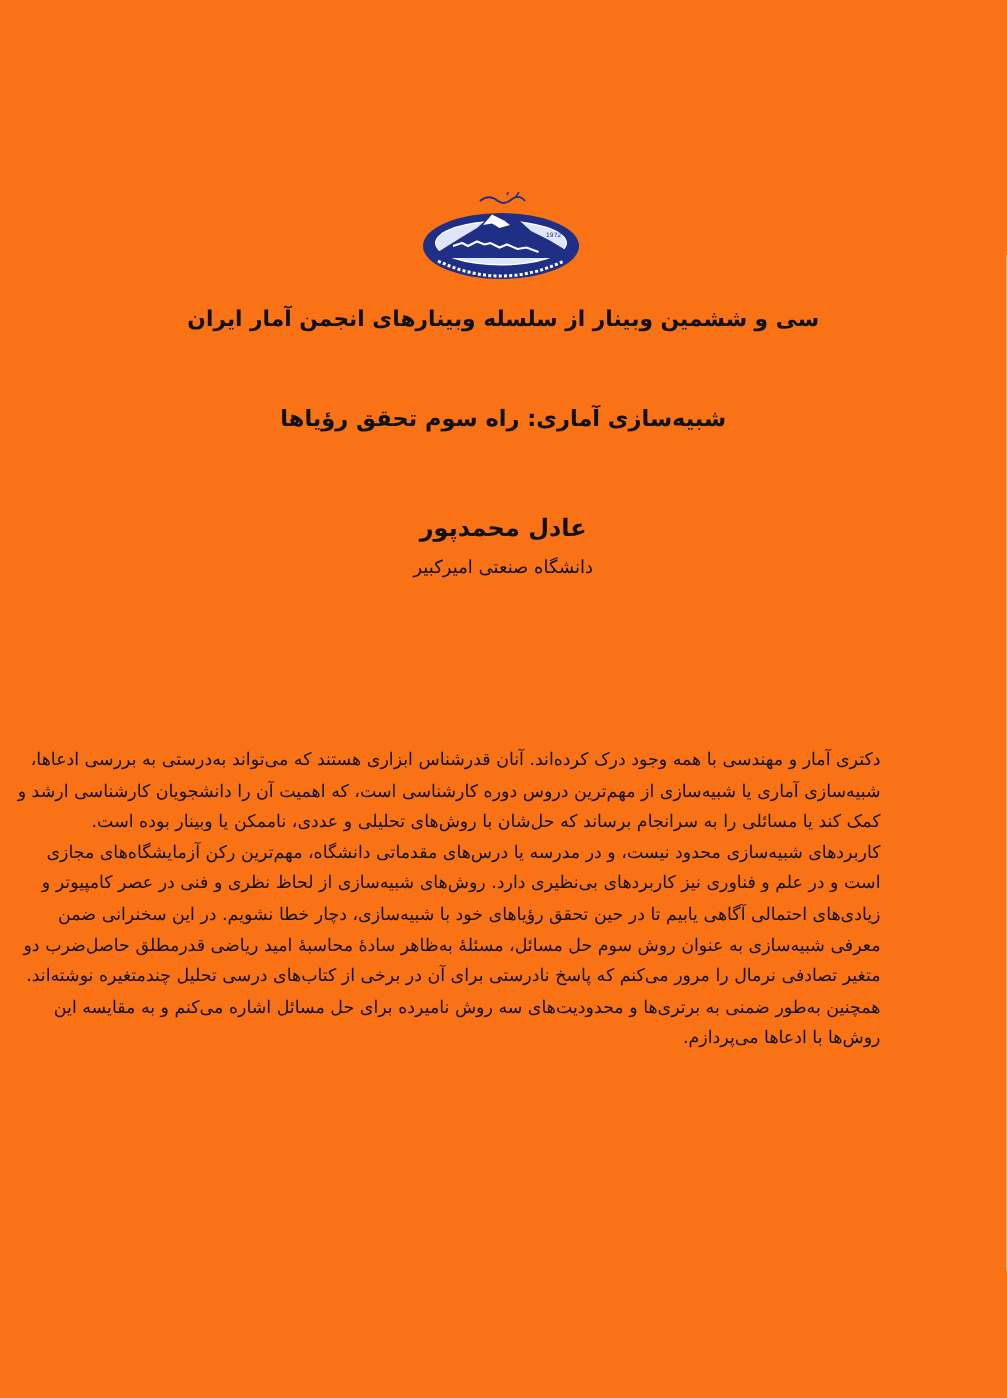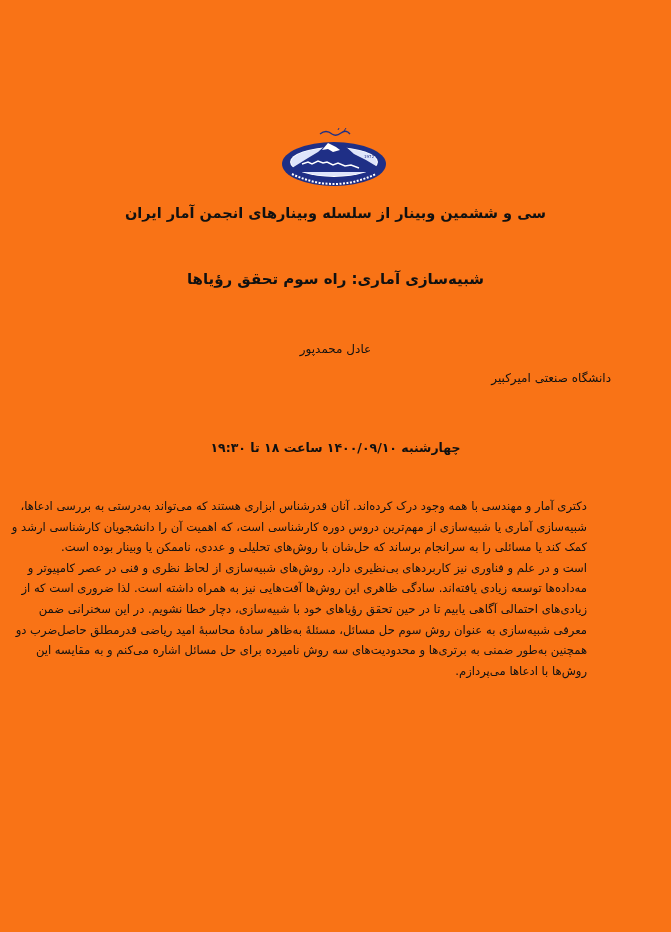--- a/index.html
+++ b/index.html
@@ -40,26 +40,26 @@
       font-size: 14.5px;
       font-weight: bold;
     }
     .talk-title {
       top: 270px;
       font-size: 15px;
       font-weight: bold;
     }
     .speaker {
       top: 342px;
-      font-size: 12px;
+      font-size: 16px;
+      font-weight: bold;
     }
     .affiliation {
       top: 371px;
       font-size: 12px;
-      text-align: right;
     }
     .date-line {
       top: 440px;
       font-size: 12.5px;
       font-weight: bold;
     }
     .abstract {
       position: absolute;
       left: 82px;
       top: 496px;
@@ -99,27 +99,27 @@
     <path d="M24 36 l6 -2 l4 2 l6 -3 l5 2 l4 -1 l6 3 l5 -2 l7 3 l6 -1 l8 3" fill="none" stroke="#ffffff" stroke-width="1.4"></path>
 
     <path d="M14 46 Q56 66 98 46" fill="none" stroke="#ffffff" stroke-width="2" stroke-dasharray="2 1.5"></path>
     <text x="86" y="30" font-size="4" fill="#1f2f86" font-family="DejaVu Sans, sans-serif">1972</text>
   </svg>
 
   <div class="center-line series-title">سی و ششمین وبینار از سلسله وبینارهای انجمن آمار ایران</div>
   <div class="center-line talk-title">شبیه‌سازی آماری: راه سوم تحقق رؤیاها</div>
   <div class="center-line speaker">عادل محمدپور</div>
   <div class="center-line affiliation">دانشگاه صنعتی امیرکبیر</div>
-  <div class="center-line date-line">چهارشنبه ۱۴۰۰/۰۹/۱۰ ساعت ۱۸ تا ۱۹:۳۰</div>
 
   <div class="abstract">
     <span class="line">دکتری آمار و مهندسی با همه وجود درک کرده‌اند. آنان قدرشناس ابزاری هستند که می‌تواند به‌درستی به بررسی ادعاها،</span>
     <span class="line">شبیه‌سازی آماری یا شبیه‌سازی از مهم‌ترین دروس دوره کارشناسی است، که اهمیت آن را دانشجویان کارشناسی ارشد و</span>
     <span class="line">کمک کند یا مسائلی را به سرانجام برساند که حل‌شان با روش‌های تحلیلی و عددی، ناممکن یا وبینار بوده است.</span>
+    <span class="line">کاربردهای شبیه‌سازی محدود نیست، و در مدرسه یا درس‌های مقدماتی دانشگاه، مهم‌ترین رکن آزمایشگاه‌های مجازی</span>
     <span class="line">است و در علم و فناوری نیز کاربردهای بی‌نظیری دارد. روش‌های شبیه‌سازی از لحاظ نظری و فنی در عصر کامپیوتر و</span>
-    <span class="line">مه‌داده‌ها توسعه زیادی یافته‌اند. سادگی ظاهری این روش‌ها آفت‌هایی نیز به همراه داشته است. لذا ضروری است که از</span>
     <span class="line">زیادی‌های احتمالی آگاهی یابیم تا در حین تحقق رؤیاهای خود با شبیه‌سازی، دچار خطا نشویم. در این سخنرانی ضمن</span>
     <span class="line">معرفی شبیه‌سازی به عنوان روش سوم حل مسائل، مسئلهٔ به‌ظاهر سادهٔ محاسبهٔ امید ریاضی قدرمطلق حاصل‌ضرب دو</span>
+    <span class="line">متغیر تصادفی نرمال را مرور می‌کنم که پاسخ نادرستی برای آن در برخی از کتاب‌های درسی تحلیل چندمتغیره نوشته‌اند.</span>
     <span class="line">همچنین به‌طور ضمنی به برتری‌ها و محدودیت‌های سه روش نامیرده برای حل مسائل اشاره می‌کنم و به مقایسه این</span>
     <span class="line last">روش‌ها با ادعاها می‌پردازم.</span>
   </div>
 
 </div>
 
 </body></html>

